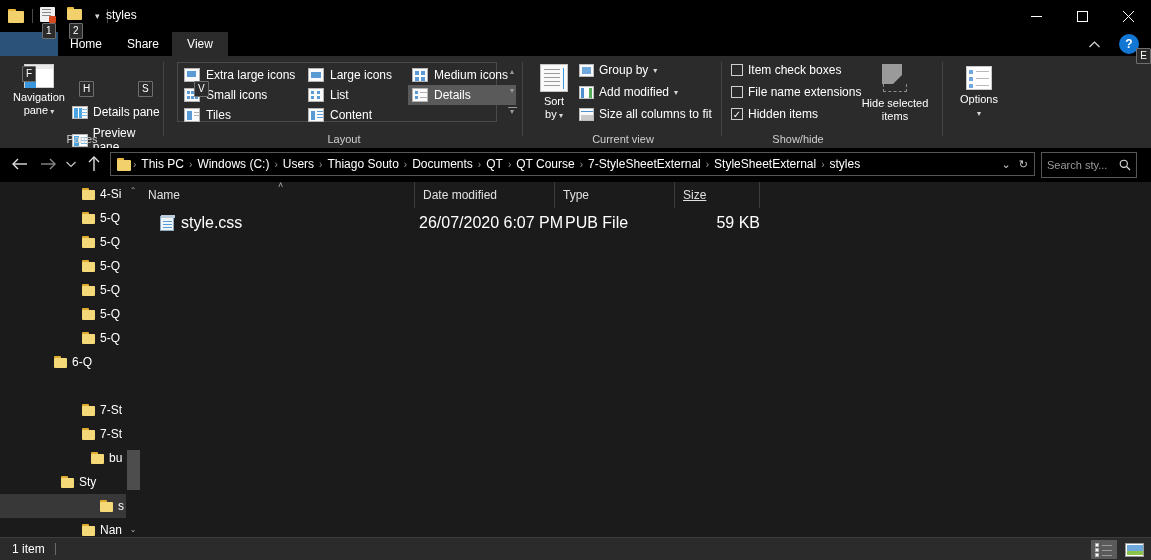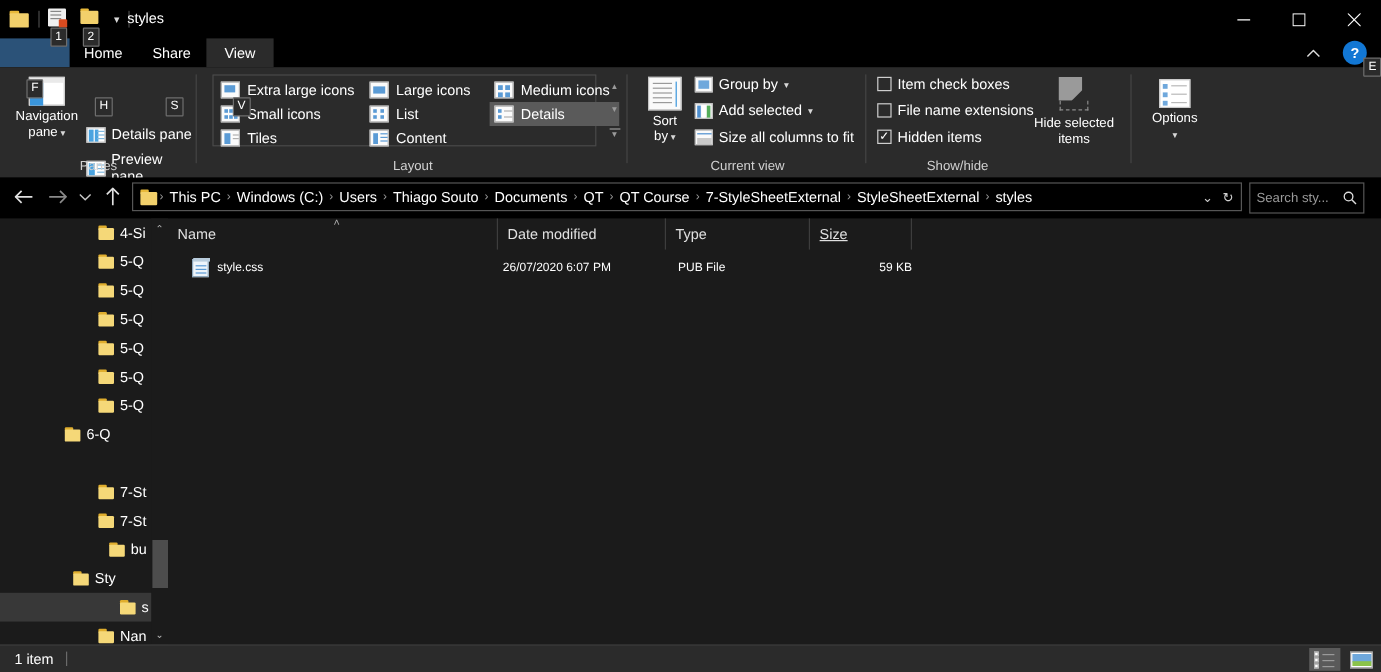--- a/index.html
+++ b/index.html
@@ -139,21 +139,21 @@
     align-items: center; justify-content: center; color: #b0b0b0; font-size: 8px; }
   .sb-up { top: 0; } .sb-down { bottom: 0; }
   .sb-thumb { position: absolute; left: 1px; top: 268px; width: 13px; height: 40px; background: #4d4d4d; }
 
   
   .filelist { position: absolute; left: 140px; top: 182px; width: 1011px; height: 355px; background: #1b1b1b; }
   .colheaders { position: absolute; left: 0; top: 0; width: 1011px; height: 26px; }
   .colh { position: absolute; top: 0; height: 26px; display: flex; align-items: center; padding-left: 8px;
     font-size: 12px; color: #e0e0e0; border-right: 1px solid #3d3d3d; }
   .sort-ind { position: absolute; top: -2px; color: #b0b0b0; font-size: 9px; }
-  .frow { position: absolute; left: 0; top: 30px; width: 1011px; height: 22px; display: flex; align-items: center; font-size: 10px; }
+  .frow { position: absolute; left: 0; top: 30px; width: 1011px; height: 22px; display: flex; align-items: center; font-size: 16px; }
   .fcell { position: absolute; white-space: nowrap; color: #ffffff; }
   .notepad { width: 14px; height: 15px; position: relative; background: #eef5fb; border: 1px solid #8fa8bd; }
   .notepad i { position: absolute; left: 2px; background: #5b9bd5; width: 9px; height: 1px; }
   .notepad b { position: absolute; left: 0; top: -2px; width: 14px; height: 3px; background: #b9cddd; }
 
   
   .statusbar { position: absolute; left: 0; top: 537px; width: 1151px; height: 23px; background: #2b2b2b;
     border-top: 1px solid #3d3d3d; display: flex; align-items: center; }
   .status-text { margin-left: 12px; font-size: 12px; color: #ffffff; }
   .status-div { margin-left: 10px; width: 1px; height: 12px; background: #6a6a6a; }
@@ -364,21 +364,21 @@
           </span>
         <span>Group by</span>
         <span class="cv-caret">▾</span>
       </div>
       <div class="smallrow" style="left:55px; top:29px;">
         <span class="cv-ico">
             <i style="position:absolute;left:1px;top:1px;width:3px;height:10px;background:#4e8fd0;display:block;"></i>
             <i style="position:absolute;left:5px;top:1px;width:3px;height:10px;background:#ffffff;display:block;"></i>
             <i style="position:absolute;left:9px;top:1px;width:3px;height:10px;background:#54ad5a;display:block;"></i>
           </span>
-        <span>Add selected</span>
+        <span>Add modified</span>
         <span class="cv-caret">▾</span>
       </div>
       <div class="smallrow" style="left:55px; top:51px;">
         <span class="cv-ico">
             <i style="position:absolute;left:1px;top:6px;width:12px;height:5px;background:#c9c9c9;display:block;"></i>
             <i style="position:absolute;left:1px;top:2px;width:12px;height:1px;background:#4e8fd0;display:block;"></i>
           </span>
         <span>Size all columns to fit</span>
       </div>
       <div class="rgroup-label">Current view</div>

